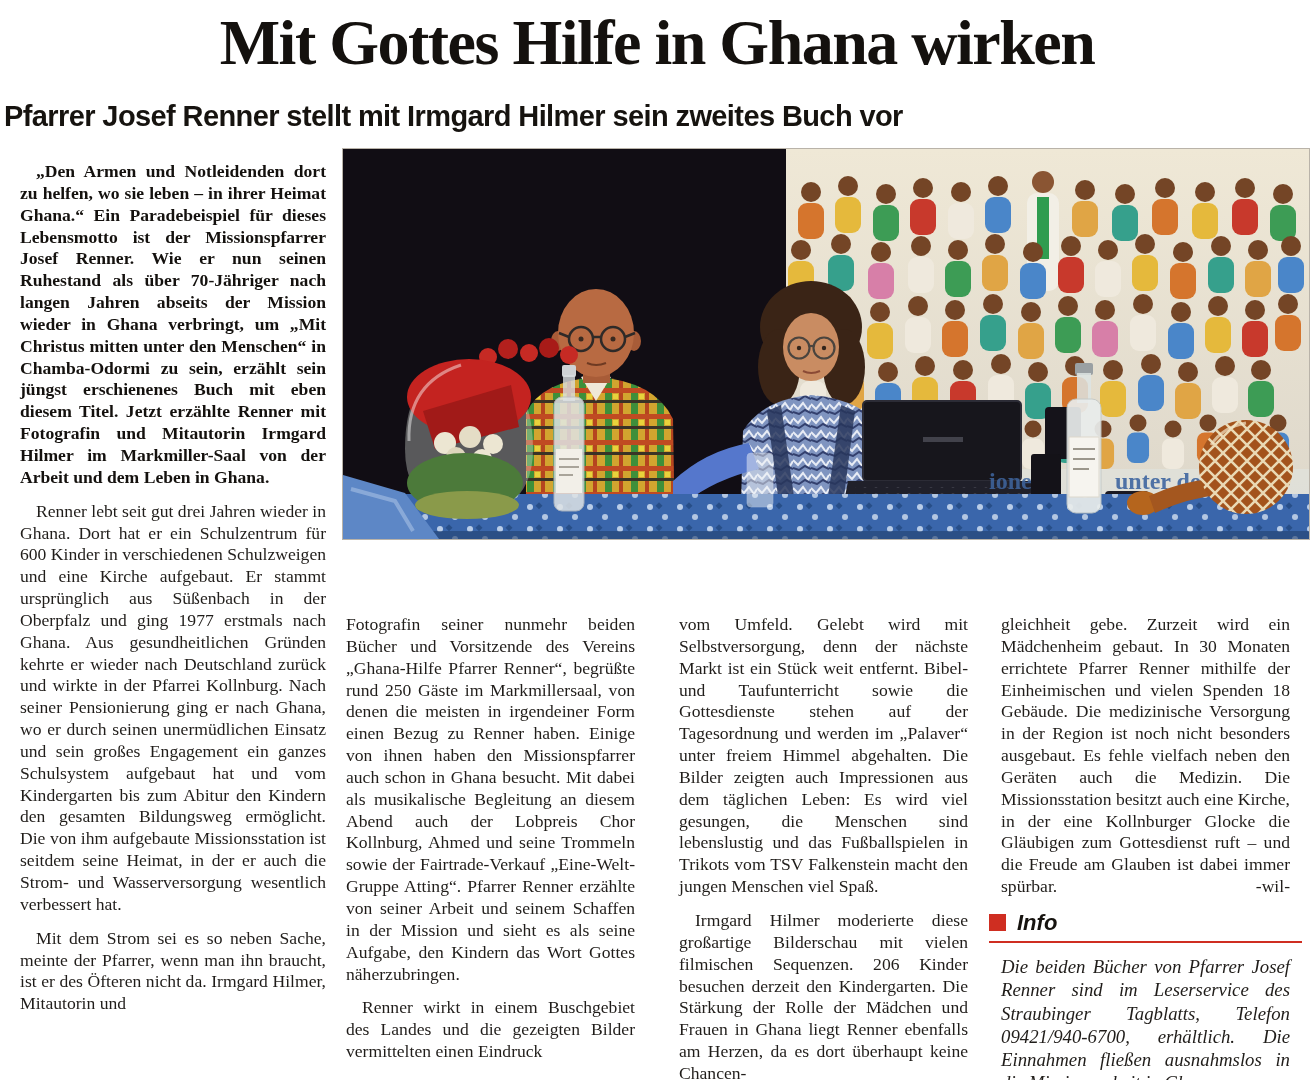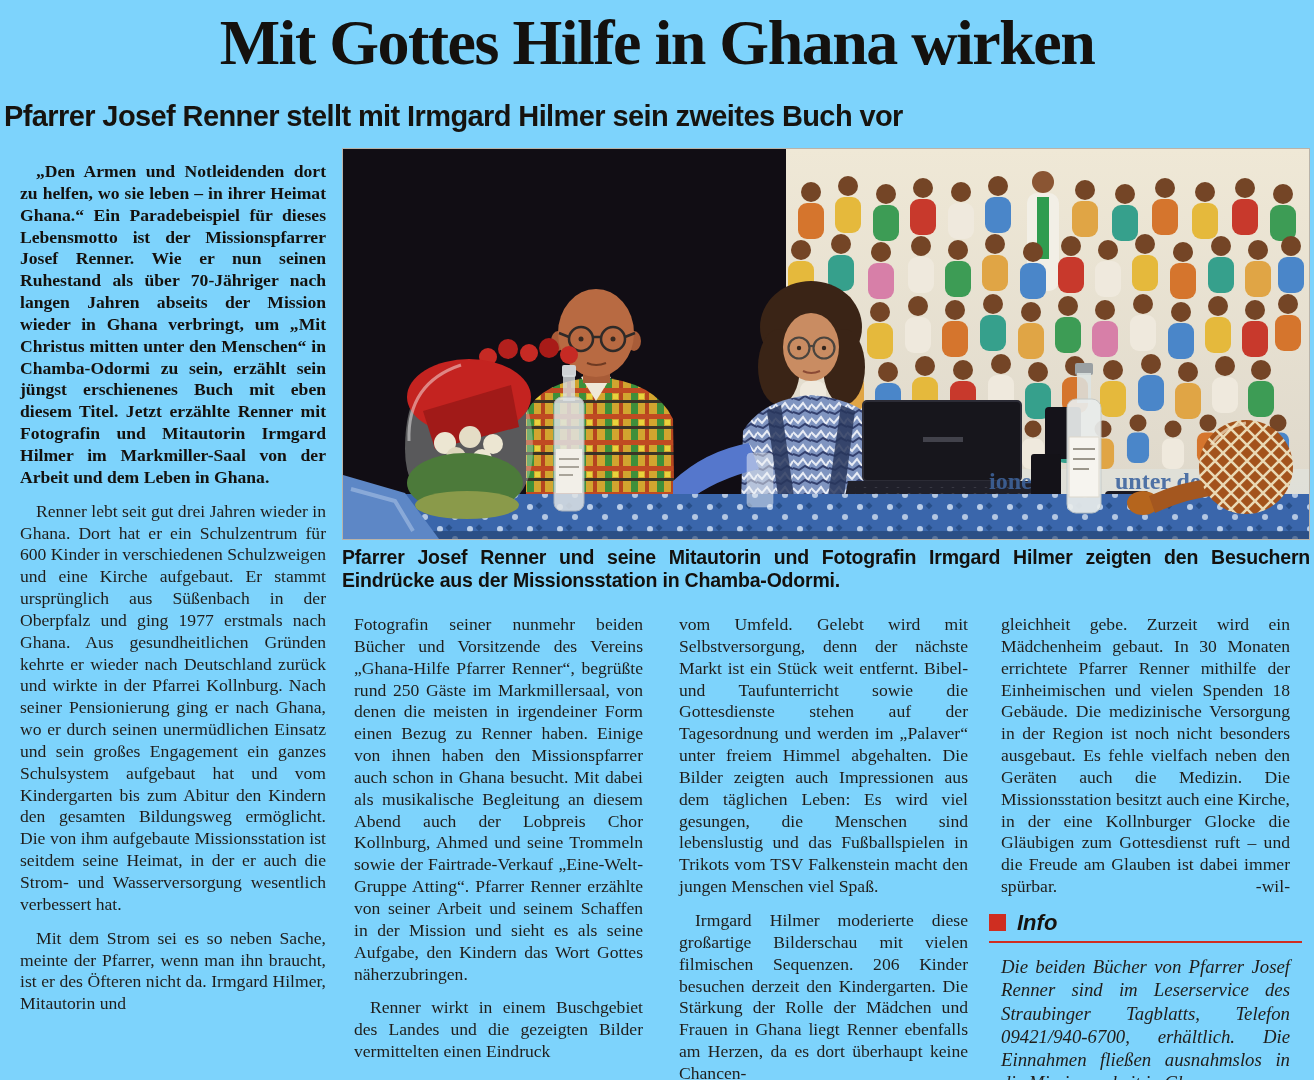--- a/index.html
+++ b/index.html
@@ -1,18 +1,18 @@
 <!DOCTYPE html>
 <html lang="de"><head>
 <meta charset="utf-8">
 <style>
   html,body{margin:0;padding:0;background:#e8e6e0;}
   .page{
     position:relative;width:1314px;height:1080px;margin:0 auto;
-    background:#7dd3fc;color:#1c1a18;overflow:hidden;
+    background:#ffffff;color:#1c1a18;overflow:hidden;
     font-family:"Liberation Serif",serif;
   }
   .headline{
     position:absolute;left:0;top:6px;width:100%;margin:0;text-align:center;
     font-family:"Liberation Serif",serif;font-weight:700;font-size:64px;
     letter-spacing:-1.5px;color:#14110e;white-space:nowrap;
   }
   .subheadline{
     position:absolute;left:0;top:96px;width:100%;margin:4px;
     font-family:"Liberation Sans",sans-serif;font-weight:700;font-size:29px;
@@ -29,21 +29,21 @@
     position:absolute;left:342px;top:148px;width:968px;height:392px;margin:0;
     border:1px solid #b9b3a9;box-sizing:border-box;background:#0f0c12;
   }
   .photo svg{display:block;width:100%;height:100%;}
   .caption{
     position:absolute;left:342px;top:546px;width:968px;margin:0;
     font-family:"Liberation Sans",sans-serif;font-weight:700;font-size:19.5px;
     line-height:23px;letter-spacing:-0.2px;text-align:justify;color:#13100d;
   }
   .col{position:absolute;top:602px;width:313px;height:478px;overflow:hidden;text-align:justify;}
-  .c1{left:342px}.c2{left:667px}.c3{left:989px}
+  .c1{left:334px}.c2{left:667px}.c3{left:989px}
   .sig{float:right;}
   .info-head{
     display:flex;align-items:center;gap:11px;margin-top:12px;
     font-family:"Liberation Sans",sans-serif;font-style:italic;font-weight:700;
     font-size:22px;color:#16130f;
   }
   .info-square{width:17px;height:17px;background:#cf2e21;flex:0 0 auto;}
   .info-rule{border:none;border-top:2px solid #cf2e21;margin:5px 0 9px 0;}
   .info-text{
     font-style:italic;font-size:18.8px !important;line-height:23.3px !important;
@@ -281,21 +281,20 @@
 
       <g>
         <ellipse cx="800" cy="354" rx="16" ry="12" fill="#b5651d"></ellipse>
         <path d="M806,347 Q838,332 870,330 L874,346 Q842,350 812,364 Z" fill="#a4571f"></path>
         <circle cx="903" cy="318" r="47" fill="url(#net)"></circle>
         <path d="M868,296 Q880,278 903,274" stroke="#f2e6c8" stroke-width="3" fill="none" opacity="0.7"></path>
       </g>
     </svg>
   </figure>
 
-  <p class="caption">Pfarrer Josef Renner und seine Mitautorin und Fotografin Irmgard Hilmer zeigten den Besuchern Eindrücke aus der Missionsstation in Chamba-Odormi.</p>
 
   <div class="col c1">
     <p>Fotografin seiner nunmehr beiden Bücher und Vorsitzende des Vereins „Ghana-Hilfe Pfarrer Renner“, begrüßte rund 250 Gäste im Markmillersaal, von denen die meisten in irgendeiner Form einen Bezug zu Renner haben. Einige von ihnen haben den Missionspfarrer auch schon in Ghana besucht. Mit dabei als musikalische Begleitung an diesem Abend auch der Lobpreis Chor Kollnburg, Ahmed und seine Trommeln sowie der Fairtrade-Verkauf „Eine-Welt-Gruppe Atting“. Pfarrer Renner erzählte von seiner Arbeit und seinem Schaffen in der Mission und sieht es als seine Aufgabe, den Kindern das Wort Gottes näherzubringen.</p>
     <p class="ind">Renner wirkt in einem Buschgebiet des Landes und die gezeigten Bilder vermittelten einen Eindruck</p>
   </div>
 
   <div class="col c2">
     <p>vom Umfeld. Gelebt wird mit Selbstversorgung, denn der nächste Markt ist ein Stück weit entfernt. Bibel- und Taufunterricht sowie die Gottesdienste stehen auf der Tagesordnung und werden im „Palaver“ unter freiem Himmel abgehalten. Die Bilder zeigten auch Impressionen aus dem täglichen Leben: Es wird viel gesungen, die Menschen sind lebenslustig und das Fußballspielen in Trikots vom TSV Falkenstein macht den jungen Menschen viel Spaß.</p>
     <p class="ind">Irmgard Hilmer moderierte diese großartige Bilderschau mit vielen filmischen Sequenzen. 206 Kinder besuchen derzeit den Kindergarten. Die Stärkung der Rolle der Mädchen und Frauen in Ghana liegt Renner ebenfalls am Herzen, da es dort überhaupt keine Chancen-</p>
   </div>

